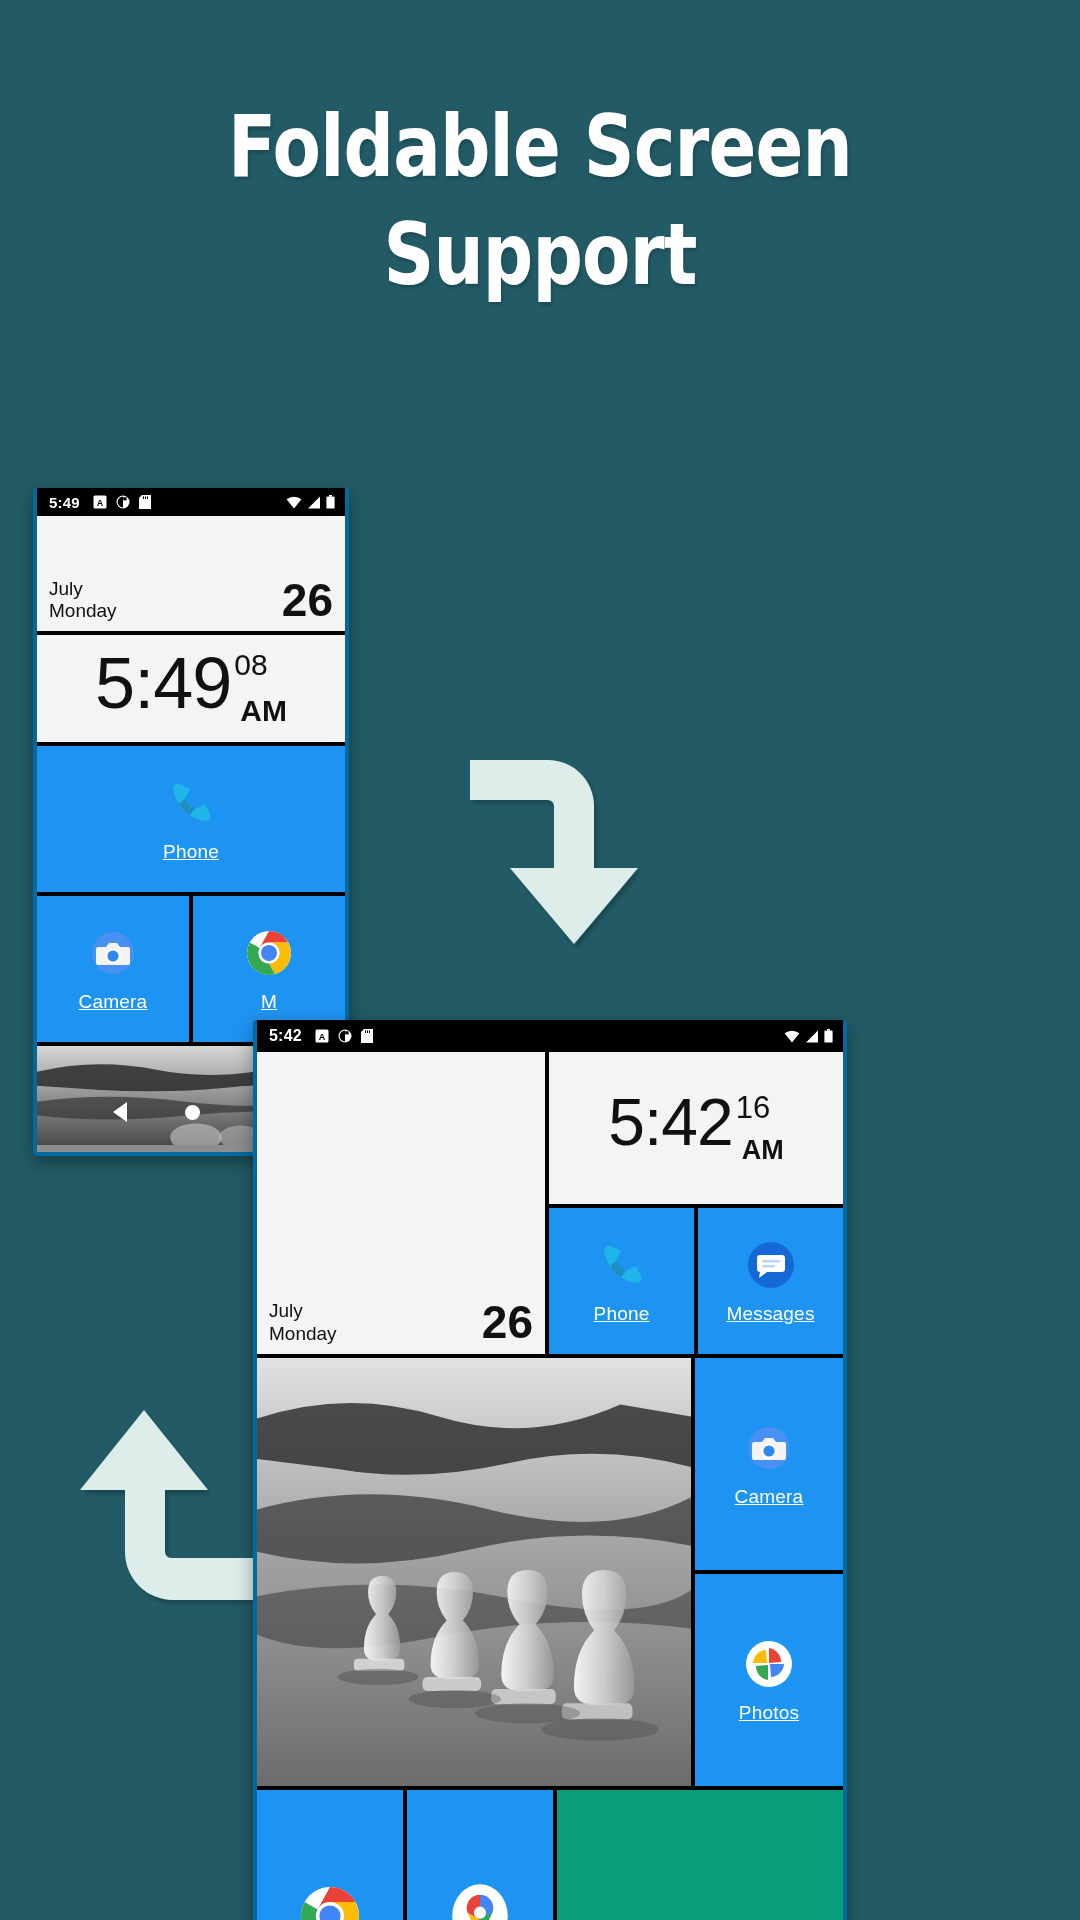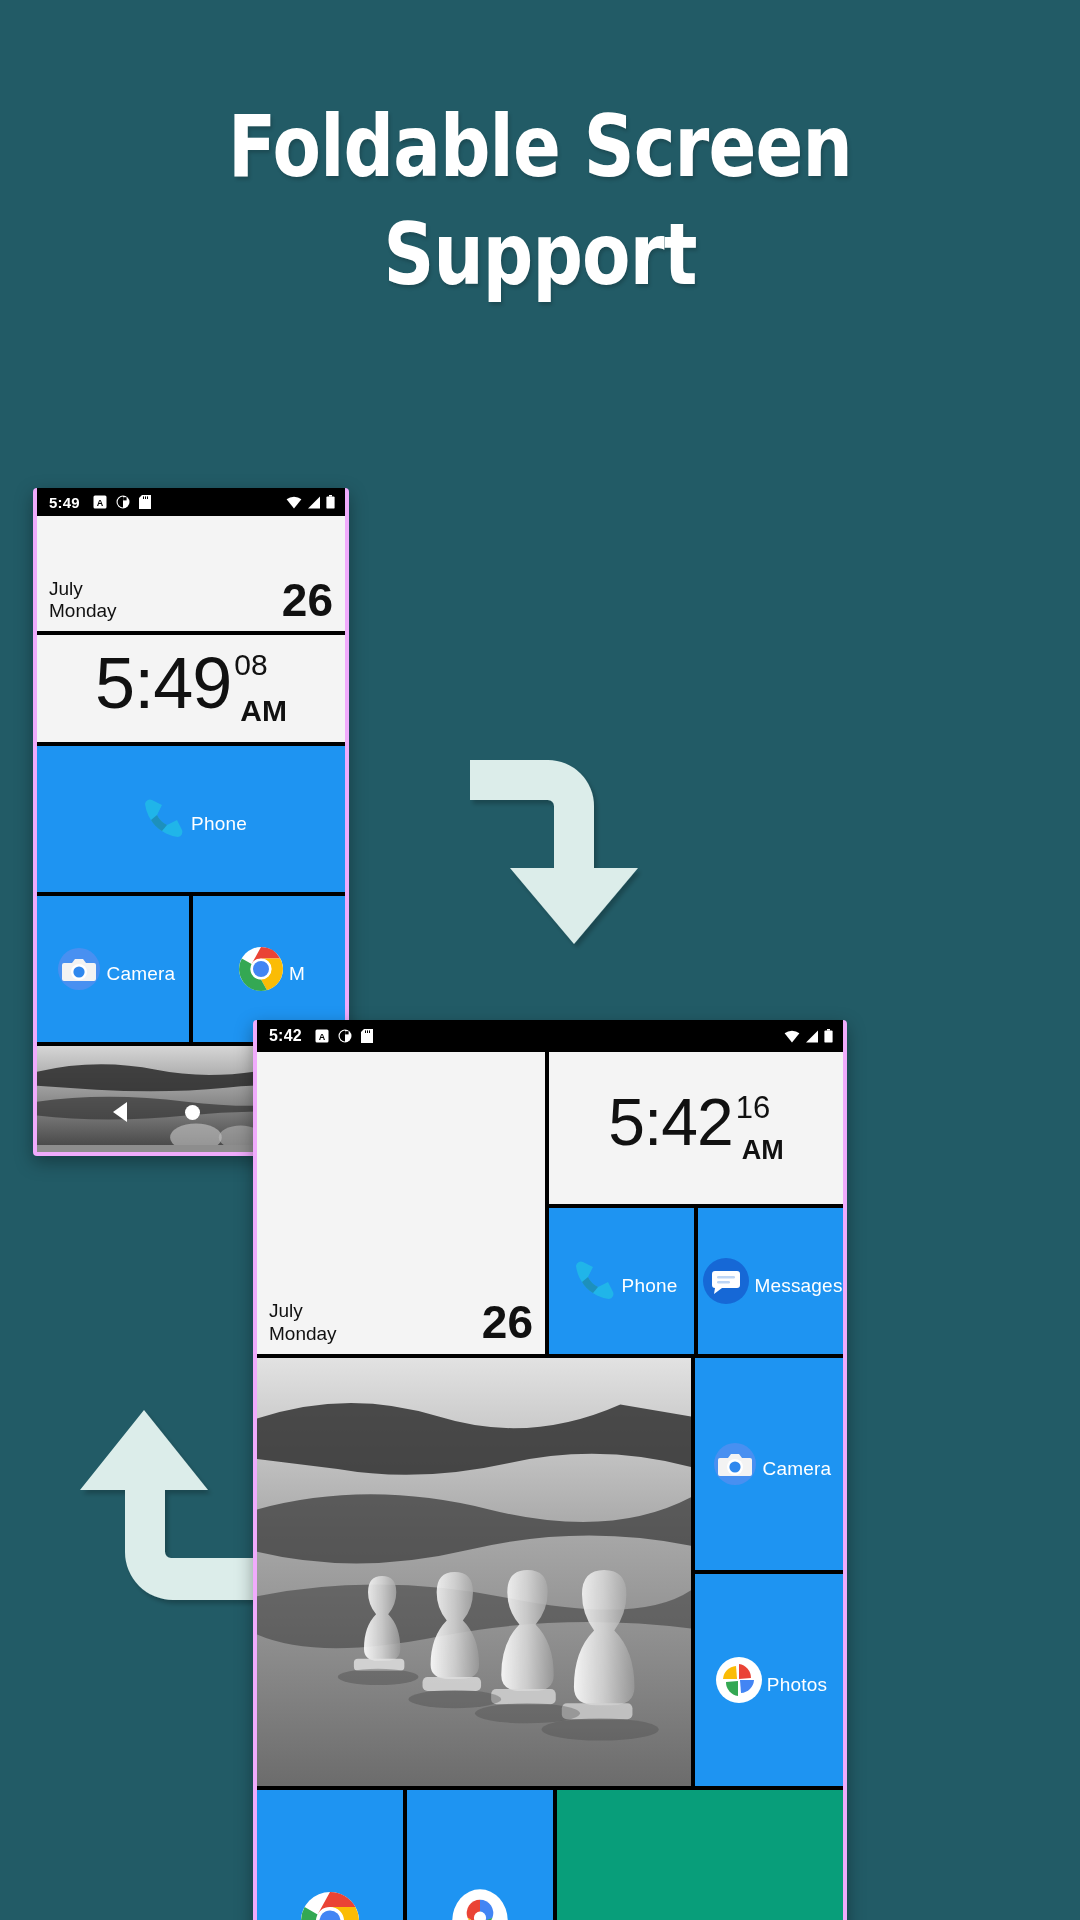--- a/index.html
+++ b/index.html
@@ -27,21 +27,21 @@
     text-shadow:2px 3px 4px rgba(0,0,0,0.18);
   }
 
   
   .arrow { position:absolute; }
   .arrow svg { display:block; }
 
   
   .phone {
     position:absolute;
-    background:#f0abfc;
+    background:#0369a1;
     box-shadow:0 6px 18px rgba(0,0,0,0.35);
     overflow:hidden;
   }
   .phone-1 { left:33px; top:488px; width:316px; height:668px; border-radius:4px; padding:0 4px 4px 4px; }
   .phone-2 { left:253px; top:1020px; width:594px; height:1032px; border-radius:4px; padding:0 4px 0 4px; }
 
   
   .statusbar {
     height:28px;
     background:#000;
@@ -94,25 +94,26 @@
 
   .phone-2 .c-main { font-size:66px; }
   .phone-2 .c-sec { font-size:31px; }
   .phone-2 .c-ampm { font-size:27px; margin-top:14px; }
 
   
   .tile {
     background:#1e94f2;
     position:relative;
     display:flex;
-    flex-direction:row;
+    flex-direction:column;
     align-items:center;
     justify-content:center;
     color:#fff;
     overflow:hidden;
+    text-decoration:underline;
   }
   .tile .lbl { font-size:19px; margin-top:10px; letter-spacing:0.2px; white-space:nowrap; }
   .tile .glyph { width:56px; height:56px; position:relative; }
   .tile-teal { background:#089e7a; }
 
   
   .photo-tile {
     position:relative;
     overflow:hidden;
     background:#8d8d8d;

